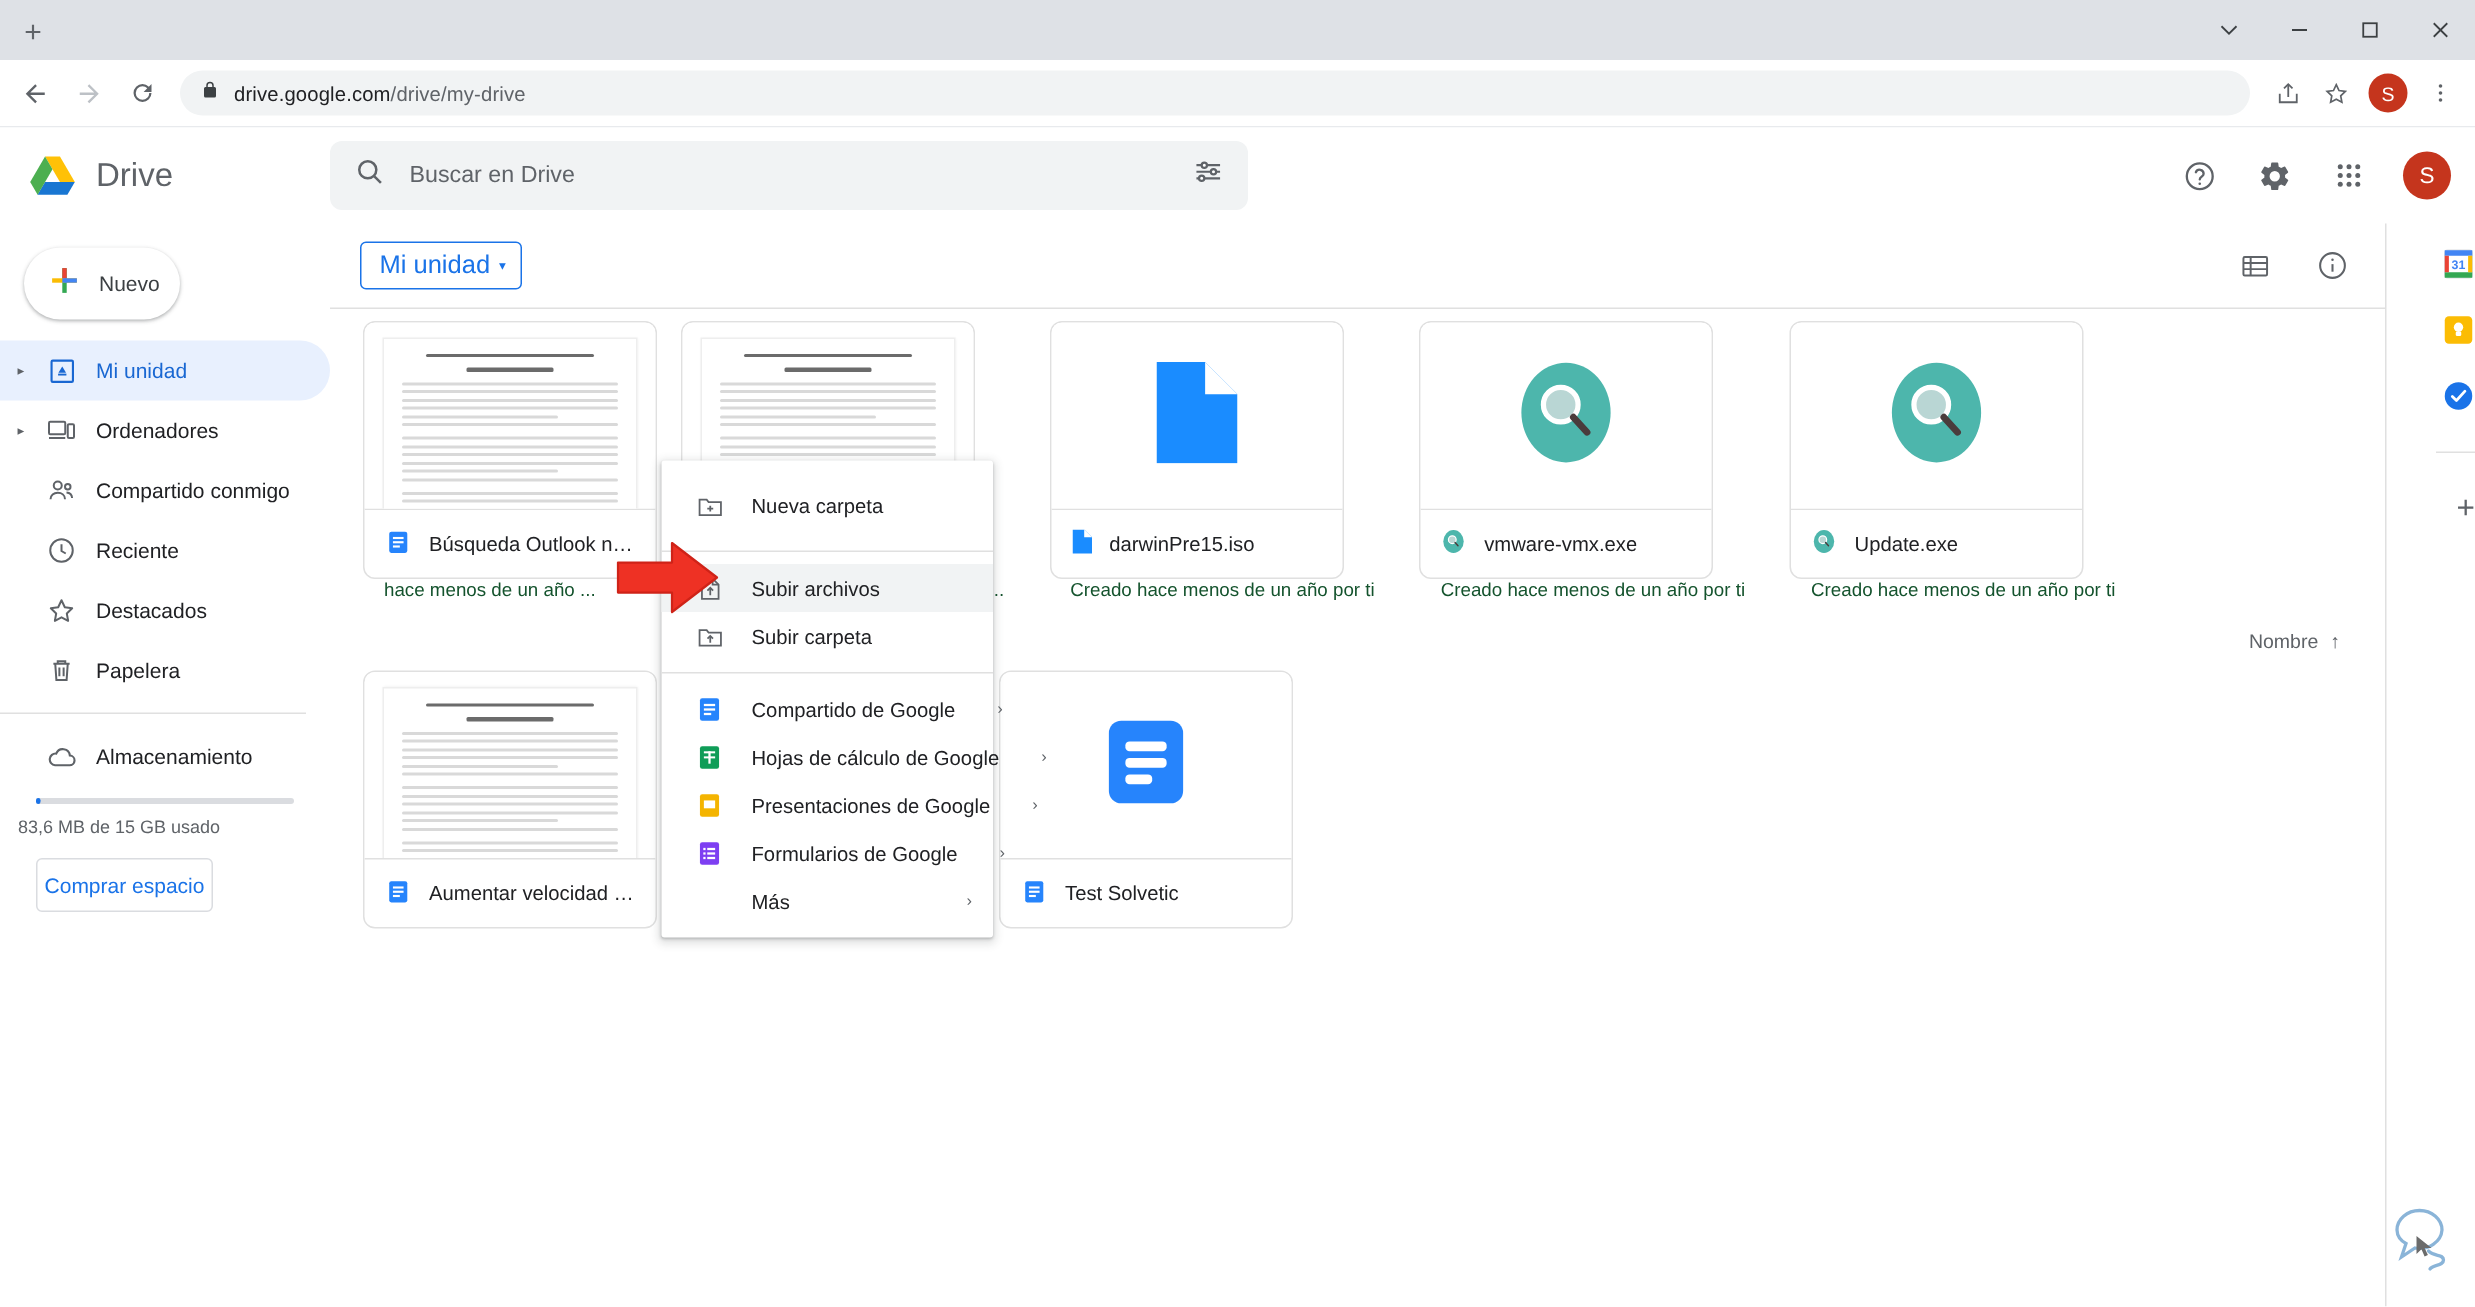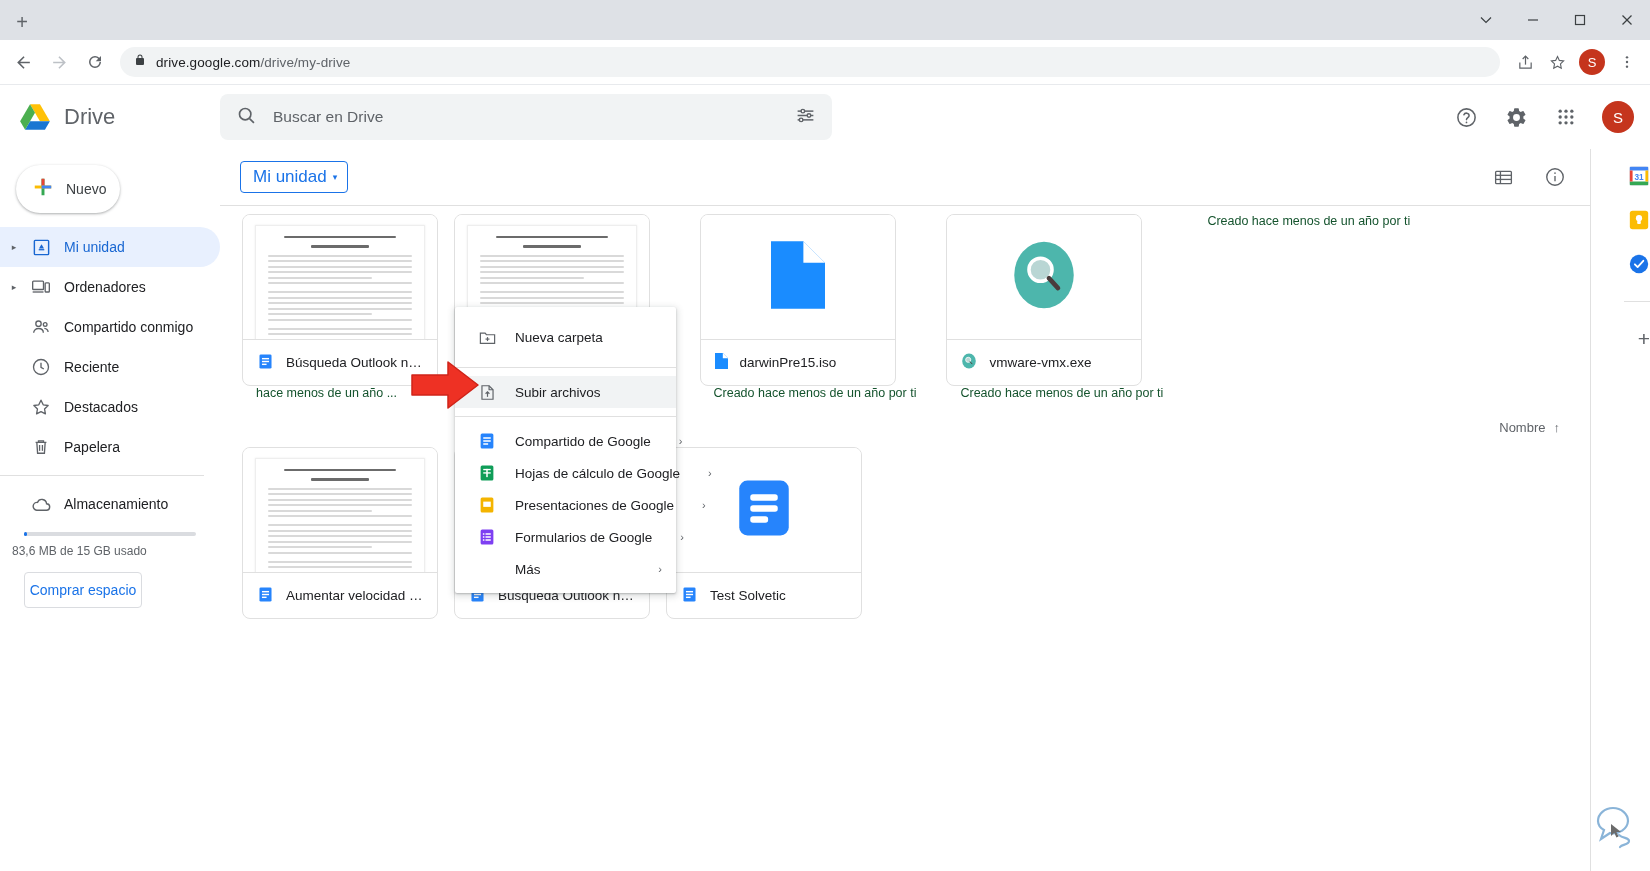--- a/index.html
+++ b/index.html
@@ -226,21 +226,21 @@
     width: 60px; flex: 0 0 60px; border-left: 1px solid #e0e0e0;
     display: flex; flex-direction: column; align-items: flex-end;
     padding-top: 16px; gap: 22px; background: #fff;
   }
   .rail-ico { width: 22px; height: 22px; }
   .rail-sep { width: 26px; height: 1px; background: #e0e0e0; margin: 4px 0; }
   .rail-plus { color: #5f6368; font-size: 21px; font-weight: 300; line-height: 1; }
 
   
   .menu {
-    position: absolute; left: 235px; top: 158px;
+    position: absolute; left: 221px; top: 158px;
     width: 221px; background: #fff; border-radius: 2px;
     box-shadow: 0 2px 6px 2px rgba(60,64,67,.15), 0 1px 2px rgba(60,64,67,.3);
     padding: 8px 0; z-index: 40;
   }
   .menu-item {
     height: 32px; display: flex; align-items: center;
     padding: 0 14px 0 22px; font-size: 13.5px; color: #202124; gap: 18px;
     position: relative;
   }
   .menu-item.hl { background: #f1f3f4; }
@@ -627,20 +627,37 @@
                   <ellipse cx="20" cy="20" rx="17" ry="19" fill="#4db6ac"></ellipse>
                   <circle cx="18" cy="17" r="6.4" fill="#b9d6d4" stroke="#fff" stroke-width="2"></circle>
                   <line x1="22.6" y1="21.6" x2="27.5" y2="27" stroke="#4a3c3c" stroke-width="2.4" stroke-linecap="round"></line>
                 </svg></span>
               <span class="card-name">vmware-vmx.exe</span>
             </div>
           </div>
           <div class="card-sub">Creado hace menos de un año por ti</div>
         </div>
         <div class="card-block">
+          <div class="file-card">
+            <div class="card-thumb">
+              <span><svg width="70" height="74" viewBox="0 0 40 42">
+                  <ellipse cx="20" cy="21" rx="17" ry="19" fill="#4db6ac"></ellipse>
+                  <circle cx="18" cy="18" r="6.6" fill="#b9d6d4" stroke="#fff" stroke-width="2"></circle>
+                  <line x1="22.8" y1="22.8" x2="28" y2="28.5" stroke="#4a3c3c" stroke-width="2.6" stroke-linecap="round"></line>
+                </svg></span>
+            </div>
+            <div class="card-label">
+              <span><svg width="16" height="16" viewBox="0 0 40 40">
+                  <ellipse cx="20" cy="20" rx="17" ry="19" fill="#4db6ac"></ellipse>
+                  <circle cx="18" cy="17" r="6.4" fill="#b9d6d4" stroke="#fff" stroke-width="2"></circle>
+                  <line x1="22.6" y1="21.6" x2="27.5" y2="27" stroke="#4a3c3c" stroke-width="2.4" stroke-linecap="round"></line>
+                </svg></span>
+              <span class="card-name">Update.exe</span>
+            </div>
+          </div>
           <div class="card-sub">Creado hace menos de un año por ti</div>
         </div>
       </div>
 
     <div class="section-sort">
       <span class="sort-label">Nombre</span>
       <span class="sort-label">↑</span>
     </div>
 
     <div class="card-grid" id="row2">
@@ -751,20 +768,31 @@
         <div class="menu-item hl">
           <span class="menu-ico">
             <svg width="19" height="19" viewBox="0 0 24 24" fill="none" stroke="#5f6368" stroke-width="1.5">
               <path d="M5 3.5h9l5 5v12H5z"></path>
               <path d="M14 3.5v5h5"></path>
               <line x1="12" y1="17.5" x2="12" y2="11.5"></line>
               <path d="M9.6 13.6L12 11.2l2.4 2.4"></path>
             </svg>
           </span>
           <span class="menu-text">Subir archivos</span>
+          <span class="menu-arrow"></span>
+        </div>
+        <div class="menu-item">
+          <span class="menu-ico">
+            <svg width="19" height="19" viewBox="0 0 24 24" fill="none" stroke="#5f6368" stroke-width="1.5">
+              <path d="M3 6.5h6l1.6 2H21v11H3z"></path>
+              <line x1="12" y1="17" x2="12" y2="11.6"></line>
+              <path d="M9.7 13.6L12 11.3l2.3 2.3"></path>
+            </svg>
+          </span>
+          <span class="menu-text">Subir carpeta</span>
           <span class="menu-arrow"></span>
         </div>
         <div class="menu-sep"></div>
         <div class="menu-item">
           <span class="menu-ico">
             <svg width="18" height="18" viewBox="0 0 24 24">
               <rect x="3.5" y="2" width="17" height="20" rx="2" fill="#2684fc"></rect>
               <rect x="7" y="7" width="10" height="2" fill="#fff"></rect>
               <rect x="7" y="11" width="10" height="2" fill="#fff"></rect>
               <rect x="7" y="15" width="6.5" height="2" fill="#fff"></rect>

